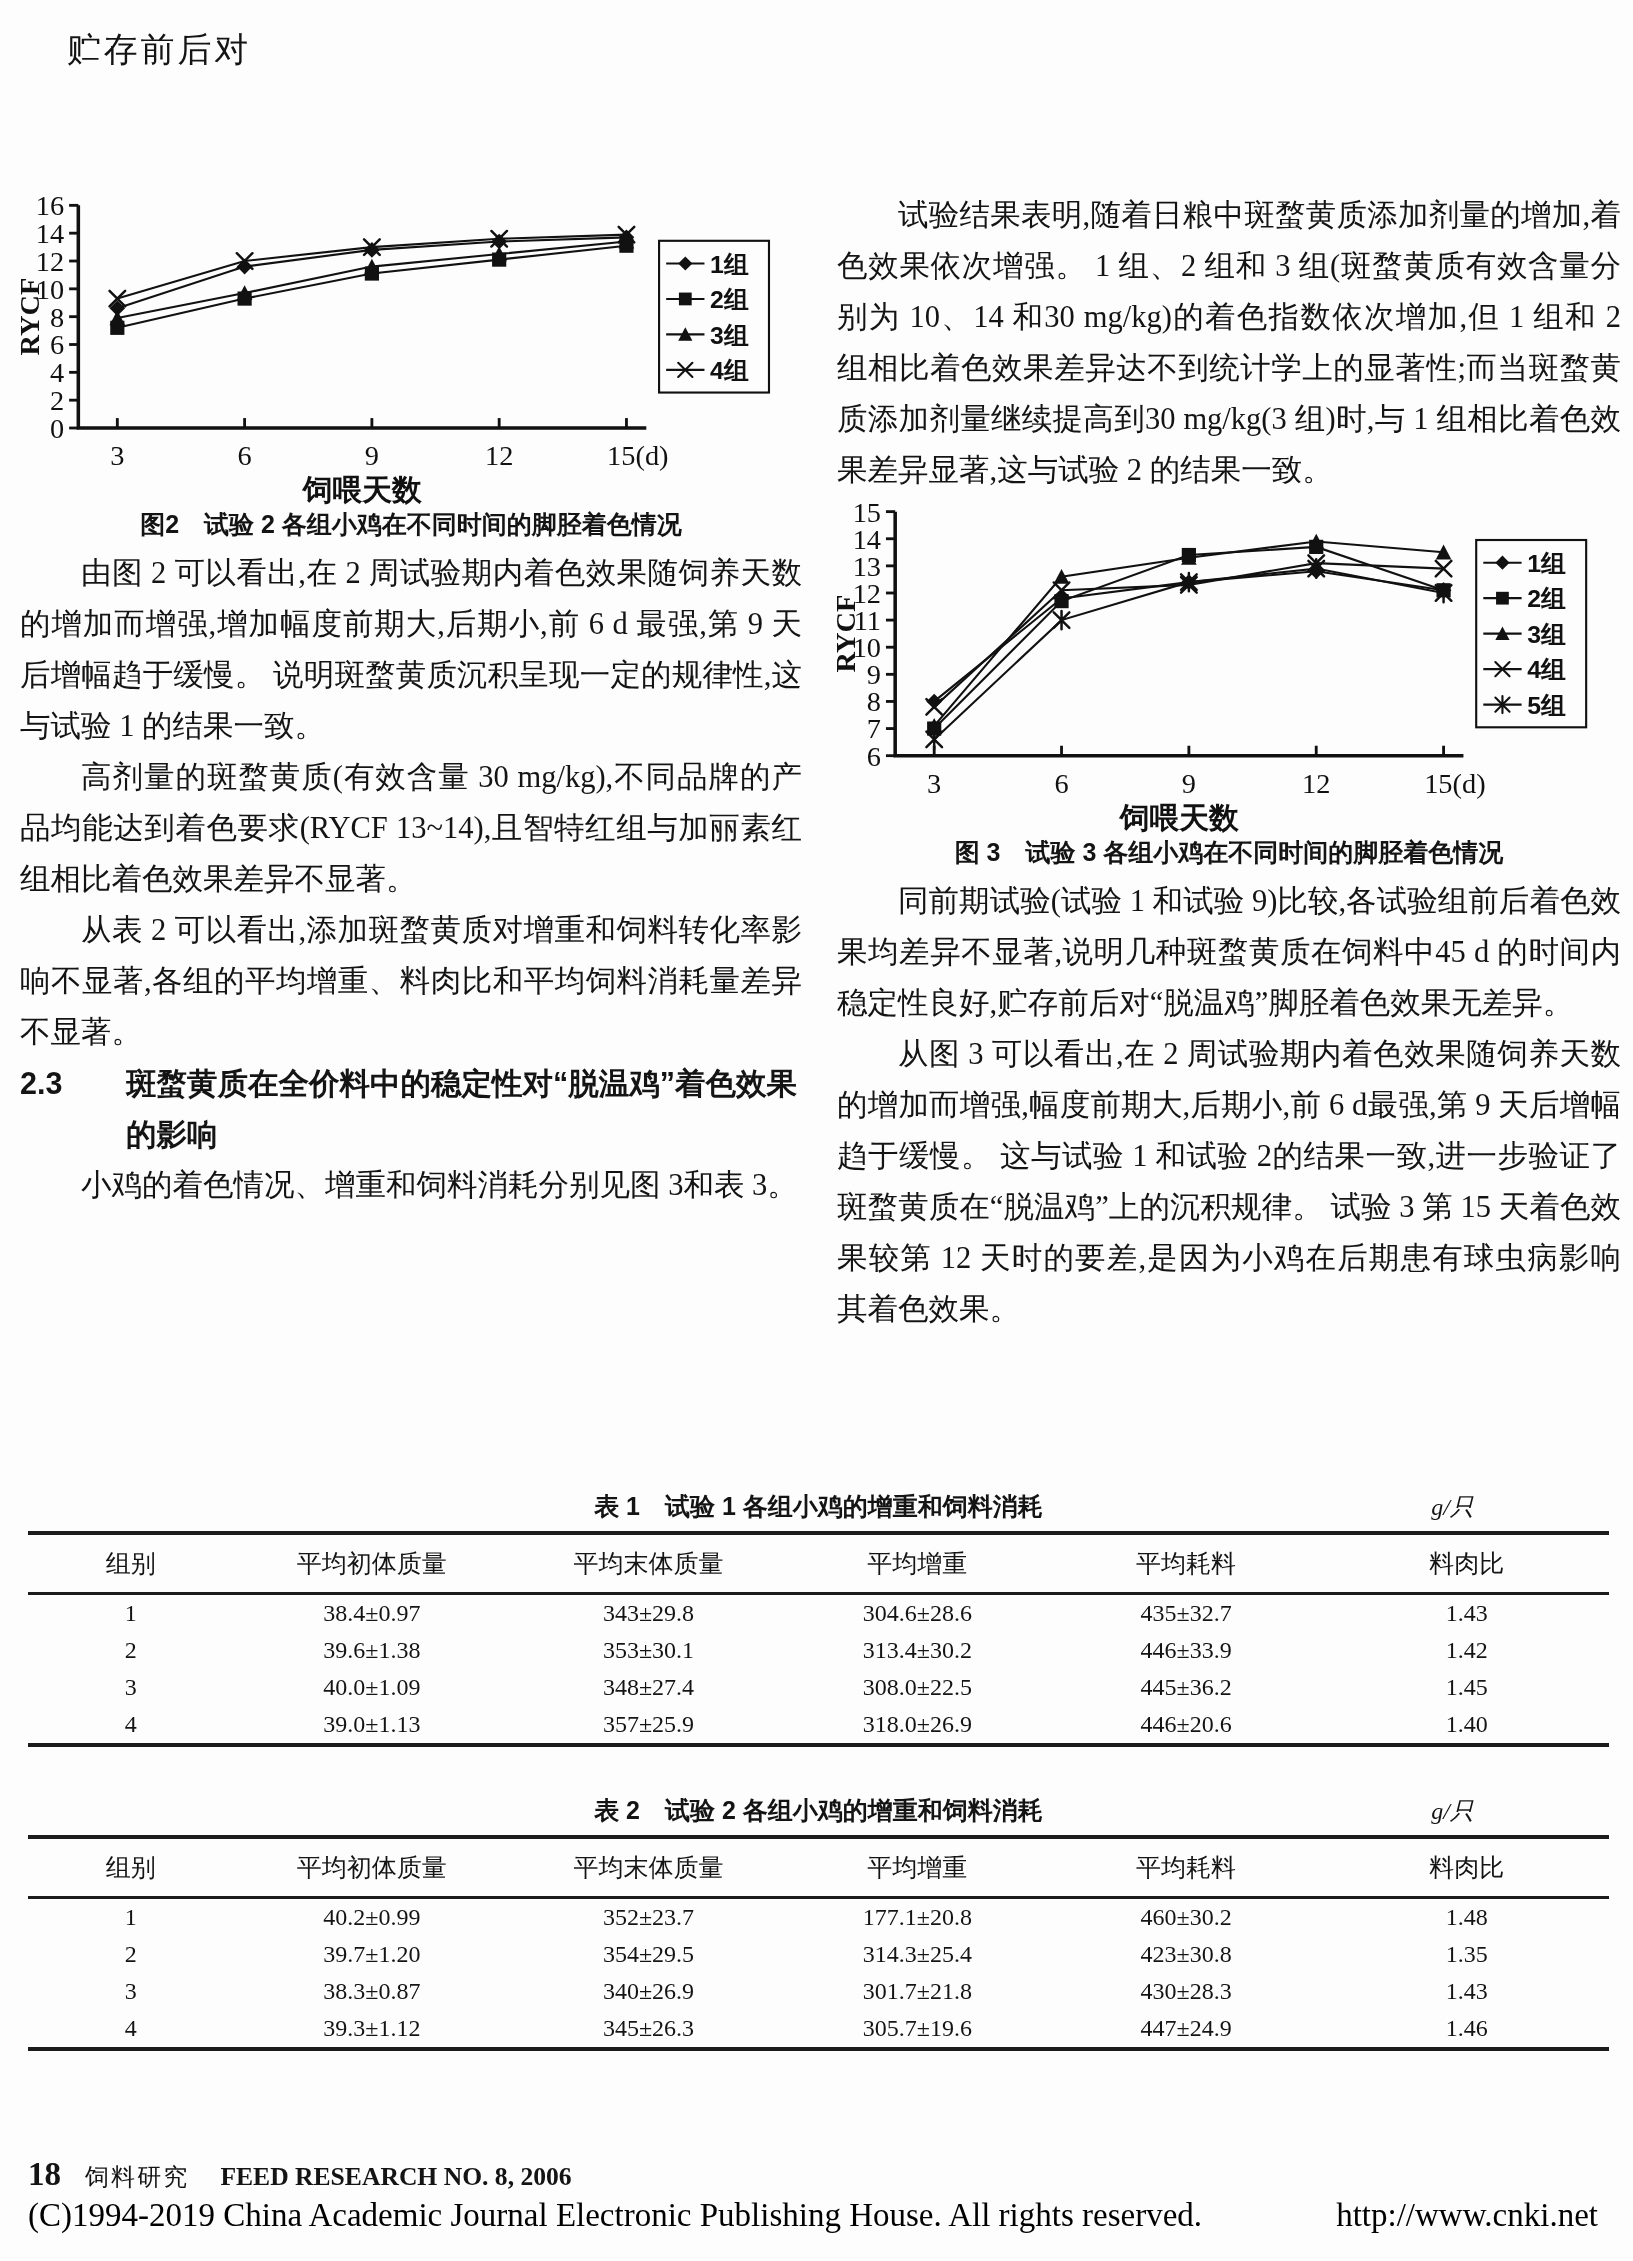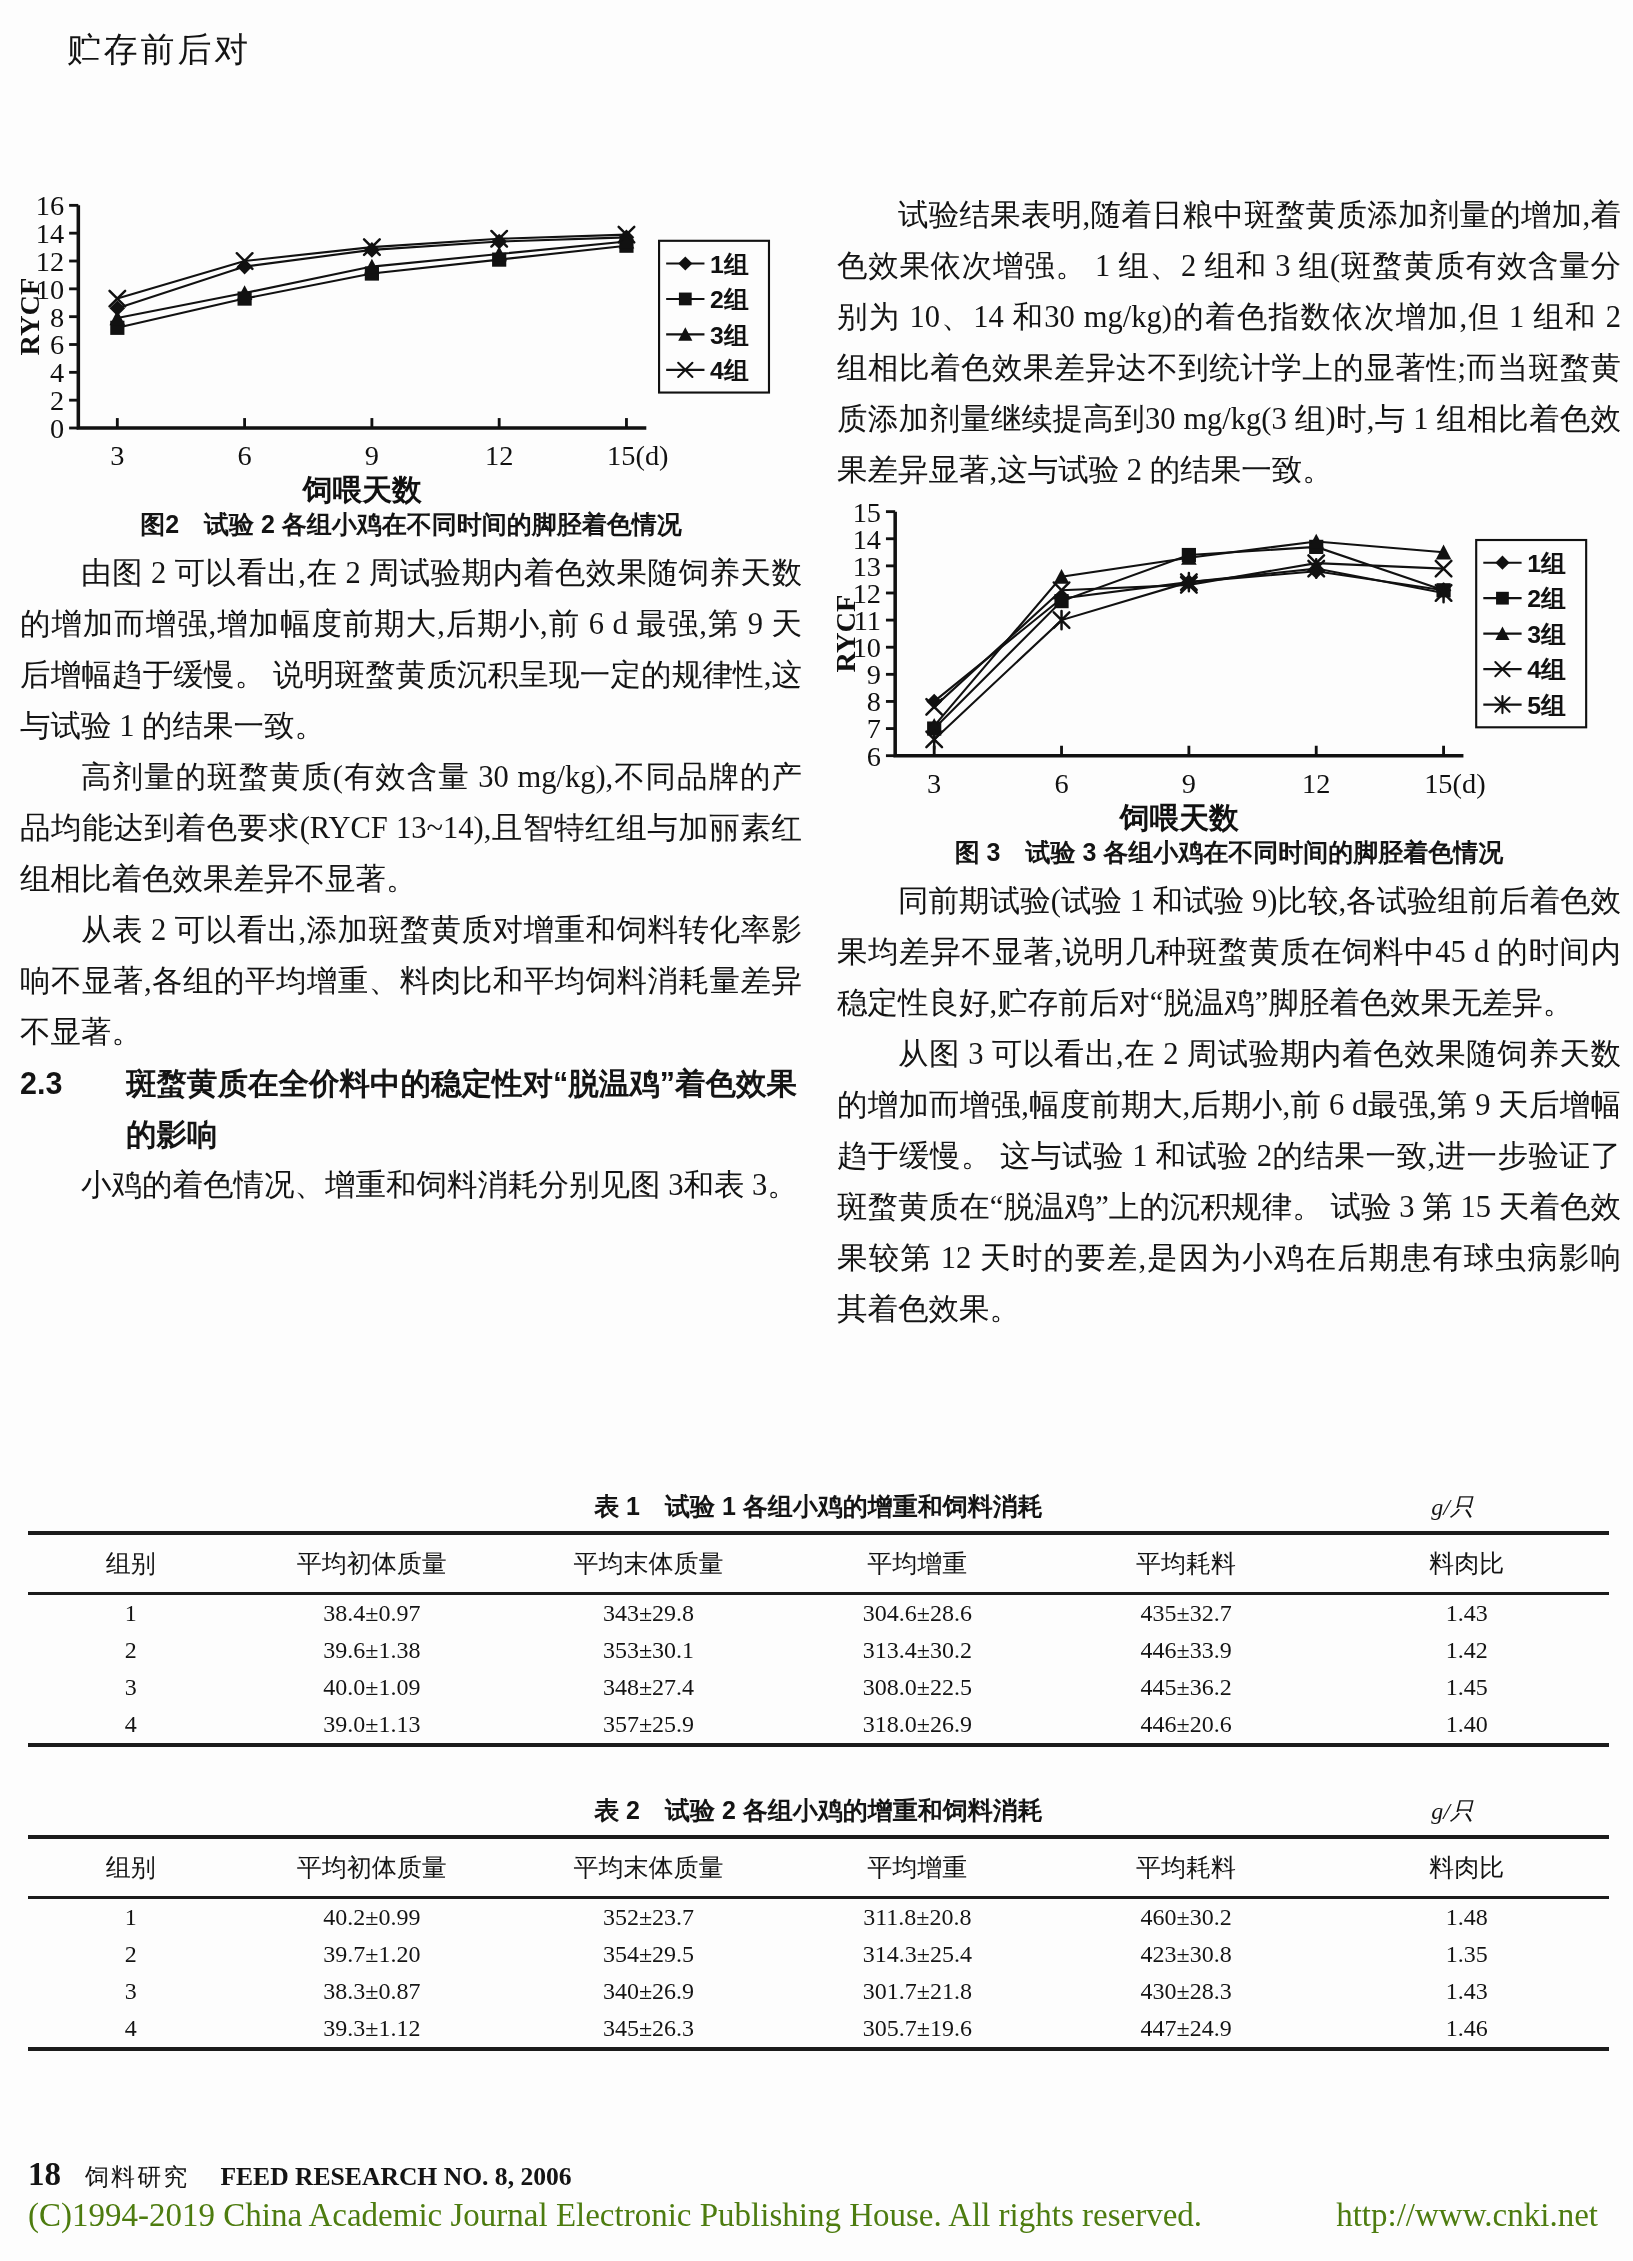--- a/index.html
+++ b/index.html
@@ -38,21 +38,21 @@
   table.data th:nth-child(2),table.data td:nth-child(2){width:17.5%;}
   table.data th:nth-child(3),table.data td:nth-child(3){width:17.5%;}
   table.data th:nth-child(4),table.data td:nth-child(4){width:16.5%;}
   table.data th:nth-child(5),table.data td:nth-child(5){width:17.5%;}
   table.data th:nth-child(6),table.data td:nth-child(6){width:18%;}
   .footer{position:absolute;left:28px;right:35px;top:2156px;}
   .footer-main{display:flex;align-items:baseline;}
   .footer-page{font-size:33px;font-weight:bold;}
   .footer-cn{font-size:24px;margin-left:24px;letter-spacing:2.1px;}
   .footer-en{font-size:25.6px;font-weight:bold;margin-left:31px;}
-  .copyright{display:flex;justify-content:space-between;margin-top:4.3px;color:#4d7c0f;font-size:33px;gap:16px;}
+  .copyright{display:flex;justify-content:space-between;margin-top:4.3px;color:#000000;font-size:33px;gap:16px;}
 </style>
 </head>
 <body>
 
 <div class="page">
 
   <div class="page-header">贮存前后对</div>
 
   <div class="col left">
     <div class="fig-wrap">
@@ -292,21 +292,21 @@
               <th>平均增重</th>
               <th>平均耗料</th>
               <th>料肉比</th>
             </tr>
           </thead>
         <tbody>
             <tr>
               <td>1</td>
               <td>40.2±0.99</td>
               <td>352±23.7</td>
-              <td>311.8±20.8</td>
+              <td>177.1±20.8</td>
               <td>460±30.2</td>
               <td>1.48</td>
             </tr>
             <tr>
               <td>2</td>
               <td>39.7±1.20</td>
               <td>354±29.5</td>
               <td>314.3±25.4</td>
               <td>423±30.8</td>
               <td>1.35</td>

